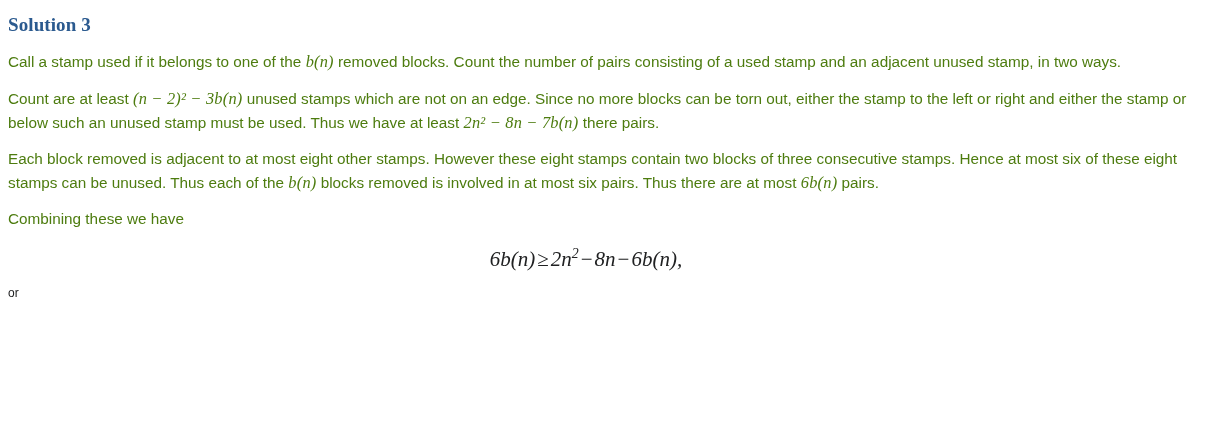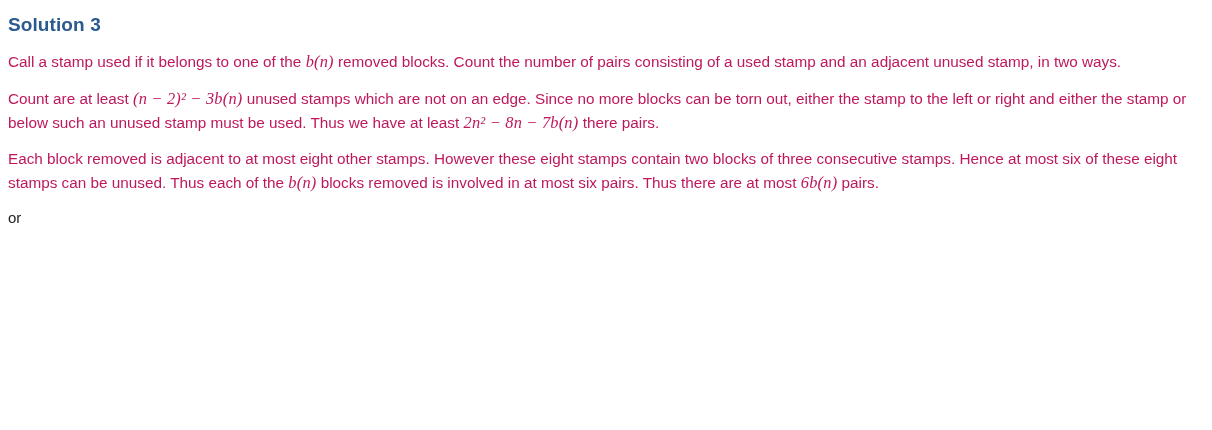--- a/index.html
+++ b/index.html
@@ -17,27 +17,28 @@
   .page {
     padding: 10px 8px 0 8px;
     box-sizing: border-box;
   }
   .section-title {
     color: #2b5a8f;
     font-size: 19px;
     font-weight: bold;
     margin: 4px 0 14px 0;
     letter-spacing: 0.1px;
+    font-family: Liberation Serif, serif;
   }
   .para {
     font-size: 15.3px;
     line-height: 1.47;
     margin: 0 0 13px 0;
     max-width: 1180px;
-    color: #be185d;
+    color: #4d7c0f;
   }
   
   .m {
     font-family: "Liberation Serif", serif;
     font-style: italic;
     font-size: 16.4px;
     letter-spacing: 0.2px;
   }
   .op { font-style: normal; }
   .display {
@@ -71,35 +72,39 @@
     line-height: 1.05;
     padding: 0 3px;
   }
   .frac .den {
     display: block;
     line-height: 1.1;
     border-top: 1px solid #202122;
     padding: 0 3px;
   }
   .or-line {
-    font-size: 15px;
+    font-size: 12px;
     margin: 14px 0 0 0;
   }
 </style>
 </head>
 <body>
 
 <div class="page">
 
   <h2 class="section-title">Solution 3</h2>
 
   <p class="para"><span>Call a stamp used if it belongs to one of the </span><span class="m">b(n)</span><span> removed blocks. Count the number of pairs consisting of a used stamp and an adjacent unused stamp, in two ways.</span></p>
 
   <p class="para"><span>Count are at least </span><span class="m">(n − 2)² − 3b(n)</span><span> unused stamps which are not on an edge. Since no more blocks can be torn out, either the stamp to the left or right and either the stamp or below such an unused stamp must be used. Thus we have at least </span><span class="m">2n² − 8n − 7b(n)</span><span> there pairs.</span></p>
 
   <p class="para"><span>Each block removed is adjacent to at most eight other stamps. However these eight stamps contain two blocks of three consecutive stamps. Hence at most six of these eight stamps can be unused. Thus each of the </span><span class="m">b(n)</span><span> blocks removed is involved in at most six pairs. Thus there are at most </span><span class="m">6b(n)</span><span> pairs.</span></p>
 
+  <p class="para">Combining these we have</p>
 
+  <div class="display">
+    <span class="eqwrap"><span>6b(n)</span><span class="op">≥</span><span>2n</span><sup>2</sup><span class="op">−</span><span>8n</span><span class="op">−</span><span>6b(n),</span></span>
+  </div>
 
   <div class="or-line">or</div>
 
 
 </div>
 
 </body></html>

